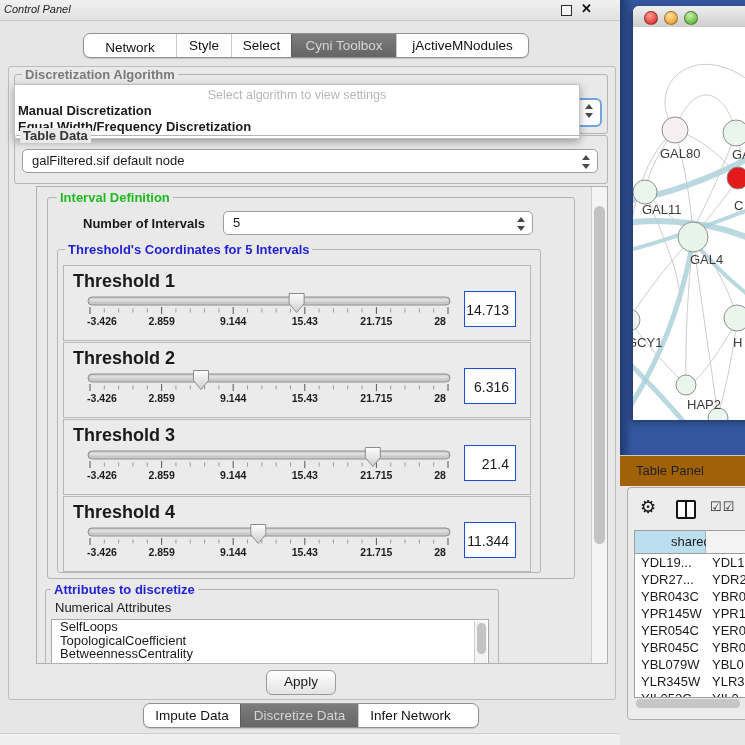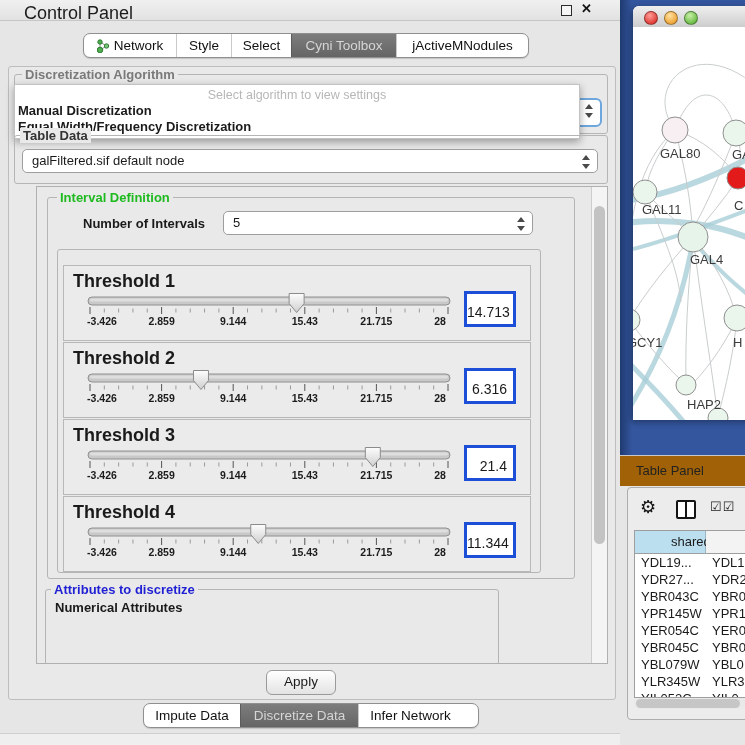--- a/index.html
+++ b/index.html
@@ -2,28 +2,28 @@
 <html style="--green: #1fba1f; --blue: #1f1fd4; --selTabText: #d6d6d6;"><head>
 <meta charset="utf-8">
 <style>
   html,body{margin:0;padding:0;}
   body{width:745px;height:745px;overflow:hidden;position:relative;background:#e6e6e6;
        font-family:"Liberation Sans",sans-serif;color:#1a1a1a;}
   .abs{position:absolute;}
   
   #titlebar{left:0;top:0;width:620px;height:20px;background:linear-gradient(#f0f0f0,#e2e2e2);
             border-bottom:1px solid #c6c6c6;}
-  #titlebar .title{position:absolute;left:24px;top:3px;font-size:18px;color:#1c1c1c;}
+  #titlebar .title{position:absolute;left:4px;top:3px;font-size:11px;color:#1c1c1c;font-style:italic;}
   #float-btn{position:absolute;left:561px;top:5px;width:9px;height:9px;border:1.5px solid #2b2b2b;background:#f5f5f5;}
   #close-btn{position:absolute;left:581px;top:1px;font-size:13px;font-weight:bold;color:#111;}
   .segbar{display:flex;border:1px solid #8f8f8f;border-radius:7px;overflow:hidden;background:#fff;
           box-shadow:0 1px 1px rgba(0,0,0,.15);}
   .seg{font-size:13.5px;line-height:23px;text-align:center;border-left:1px solid #c9c9c9;color:#111;
        display:flex;align-items:center;justify-content:center;gap:4px;box-sizing:border-box;}
-  .seg:first-child{border-left:none;}
+  .seg:first-child{border-left:none;flex-direction:column;}
   .seg.sel{background:linear-gradient(#7d7d7d,#656565);color:var(--selTabText);border-left-color:#5c5c5c;}
   #top-tabs{left:83px;top:33px;width:444px;height:23px;}
   #main-panel{left:8px;top:66px;width:606px;height:632px;border:1px solid #bdbdbd;border-radius:3px;background:#e9e9e9;}
   .groupbox{position:absolute;border:1px solid #b5b5b5;border-radius:3px;}
   .grouplabel{position:absolute;font-size:13px;background:#e9e9e9;padding:0 3px;white-space:nowrap;font-weight:bold;}
   .combo{position:absolute;background:#fff;border:1px solid #9e9e9e;border-radius:5px;font-size:13px;
          box-sizing:border-box;}
   .combo .val{position:absolute;left:9px;top:0;line-height:22px;}
   .stepper{position:absolute;right:6px;top:4px;width:9px;height:14px;}
   .stepper:before,.stepper:after{content:"";position:absolute;left:0;border-left:4.5px solid transparent;border-right:4.5px solid transparent;}
@@ -32,21 +32,21 @@
   #algo-combo{left:20px;top:98px;width:578px;height:25px;border:2.5px solid #6ea7dd;border-radius:6px;background:#fff;}
   #algo-popup{left:14px;top:84px;width:564px;height:53px;background:#fff;border:1px solid #c2c2c2;
               box-shadow:0 3px 8px rgba(0,0,0,.35);}
   #algo-popup .ph{position:absolute;left:0;top:3px;width:100%;text-align:center;color:#b7b7b7;font-size:12.5px;}
   .popup-opt{position:absolute;left:3px;font-size:13px;white-space:nowrap;}
   #scrollview{left:36px;top:186px;width:570px;height:476px;border:1px solid #b0b0b0;background:#e9e9e9;overflow:hidden;}
   .vscroll-track{position:absolute;background:#f4f4f4;border-left:1px solid #cdcdcd;}
   .scroll-thumb{position:absolute;background:#c3c3c3;border-radius:7px;}
   .thr-box{position:absolute;left:26px;width:466px;height:74px;background:#ebebeb;border:1px solid #b8b8b8;}
   .thr-label{position:absolute;left:9px;top:5px;font-size:18px;font-weight:bold;}
-  .thr-value{position:absolute;left:400px;top:25px;width:52px;height:36px;background:#fff;border:3px solid #1d4ed8;
+  .thr-value{position:absolute;left:400px;top:25px;width:52px;height:36px;background:#fff;border:1px solid #1d4ed8;
              font-size:14px;text-align:right;line-height:36px;padding-right:6px;box-sizing:border-box;}
   .thr-slider{position:absolute;left:22px;top:24px;}
   #attr-list{position:absolute;background:#fff;border:1px solid #a8a8a8;}
   .attr-item{font-size:13px;line-height:13.5px;padding-left:8px;white-space:nowrap;}
   #apply-btn{left:266px;top:670px;width:68px;height:23px;border:1px solid #9a9a9a;border-radius:6px;
              background:linear-gradient(#ffffff,#e3e3e3);font-size:13.5px;text-align:center;line-height:22px;}
   #bottom-tabs{left:143px;top:703px;width:334px;height:23px;}
   #bottom-strip{left:0;top:733px;width:620px;height:12px;background:#efefef;border-top:1px solid #cfcfcf;}
   
   #blue-frame{left:620px;top:0;width:125px;height:455px;
@@ -141,20 +141,21 @@
   <div class="groupbox" style="left:10px;top:10px;width:526px;height:380px;"></div>
   <div class="grouplabel" style="left:20px;top:3px;color:var(--green);">Interval Definition</div>
 
   <div class="abs" style="left:46px;top:29px;font-size:13px;font-weight:bold;text-align:right;">Number of Intervals</div>
   <div class="combo" style="left:186px;top:24px;width:310px;height:24px;">
     <span class="val">5</span>
     <span class="stepper" style="top:5px;"></span>
   </div>
 
   <div class="groupbox" style="left:20px;top:62px;width:482px;height:322px;"></div>
+  <div class="grouplabel" style="left:28px;top:55px;color:var(--blue);">Threshold's Coordinates for 5 Intervals</div>
   <div id="thresholds">
       <div class="thr-box" style="top: 78px;">
         <div class="thr-label">Threshold 1</div>
         <div class="thr-slider"><svg width="380" height="40" viewBox="0 0 380 40">
             <defs>
               <linearGradient id="tg0" x1="0" y1="0" x2="0" y2="1">
                 <stop offset="0" stop-color="#fdfdfd"></stop>
                 <stop offset="1" stop-color="#cfcfcf"></stop>
               </linearGradient>
             </defs>
@@ -334,21 +335,29 @@
             <text x="290.4" y="35" text-anchor="middle" font-size="10.5" font-weight="bold" fill="#1c1c1c">21.715</text>
             <text x="354" y="35" text-anchor="middle" font-size="10.5" font-weight="bold" fill="#1c1c1c">28</text>
             <path d="M 164.75749379494684 3.5 h 15 v 10 l -7.5 9 l -7.5 -9 z" fill="url(#tg3)" stroke="#8b8b8b"></path>
           </svg></div>
         <div class="thr-value">11.344</div>
       </div>
     </div>
 
   <div class="groupbox" style="left:8px;top:402px;width:452px;height:120px;"></div>
   <div class="grouplabel" style="left:14px;top:395px;color:var(--blue);">Attributes to discretize</div>
-  <div class="abs" style="left:18px;top:413px;font-size:13px;font-weight:bold;">Numerical Attributes</div>
+  <div class="abs" style="left:18px;top:413px;font-size:13px;font-weight:normal;">Numerical Attributes</div>
+  <div id="attr-list" style="left:14px;top:432px;width:436px;height:60px;">
+    <div class="attr-item">SelfLoops</div>
+      <div class="attr-item">TopologicalCoefficient</div>
+      <div class="attr-item">BetweennessCentrality</div>
+      <div class="vscroll-track" style="right:1px;top:1px;width:12px;height:58px;">
+      <div class="scroll-thumb" style="left:1.5px;top:2px;width:9px;height:31px;"></div>
+    </div>
+  </div>
 
   <div class="vscroll-track" style="right:0;top:0;width:15px;height:476px;">
     <div class="scroll-thumb" style="left:2px;top:19px;width:11px;height:338px;"></div>
   </div>
 </div>
 
 <div class="abs" id="apply-btn">Apply</div>
 
 <div class="abs segbar" id="bottom-tabs">
     <div class="seg" style="width: 96px;">

